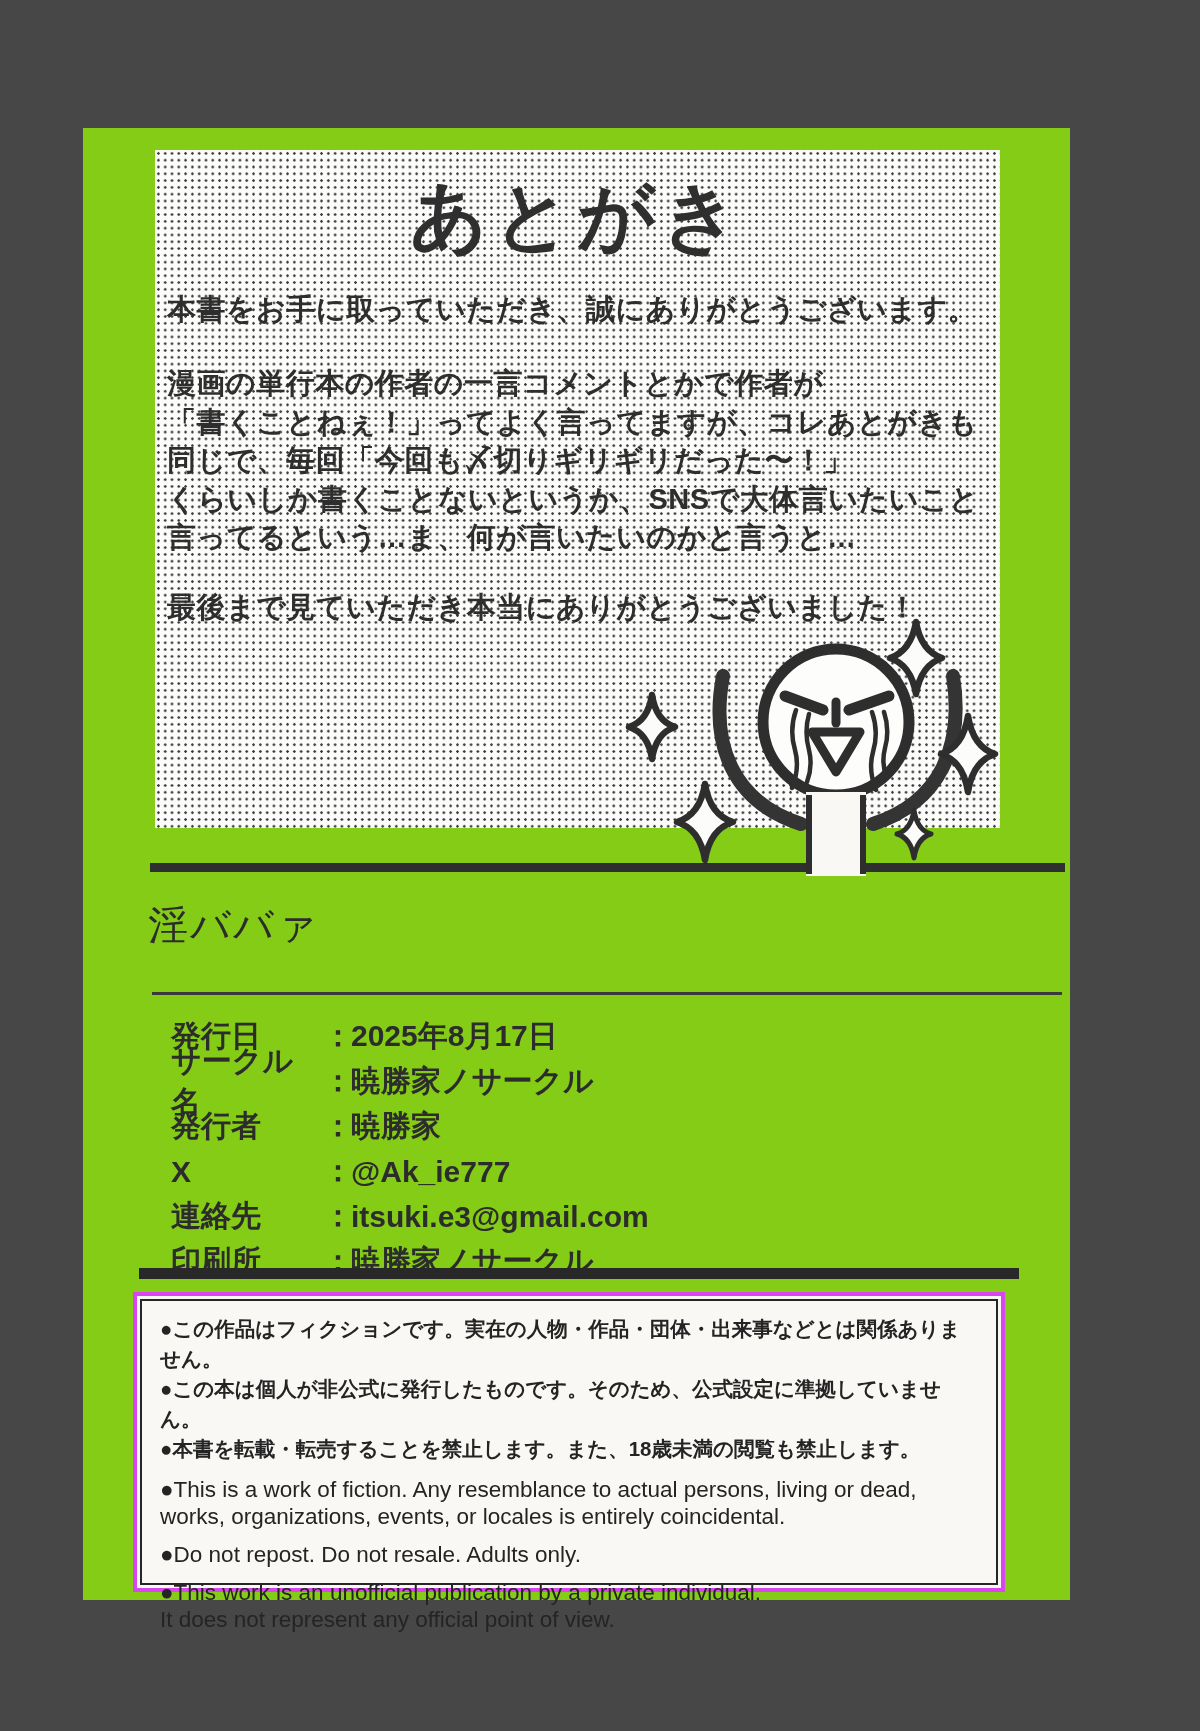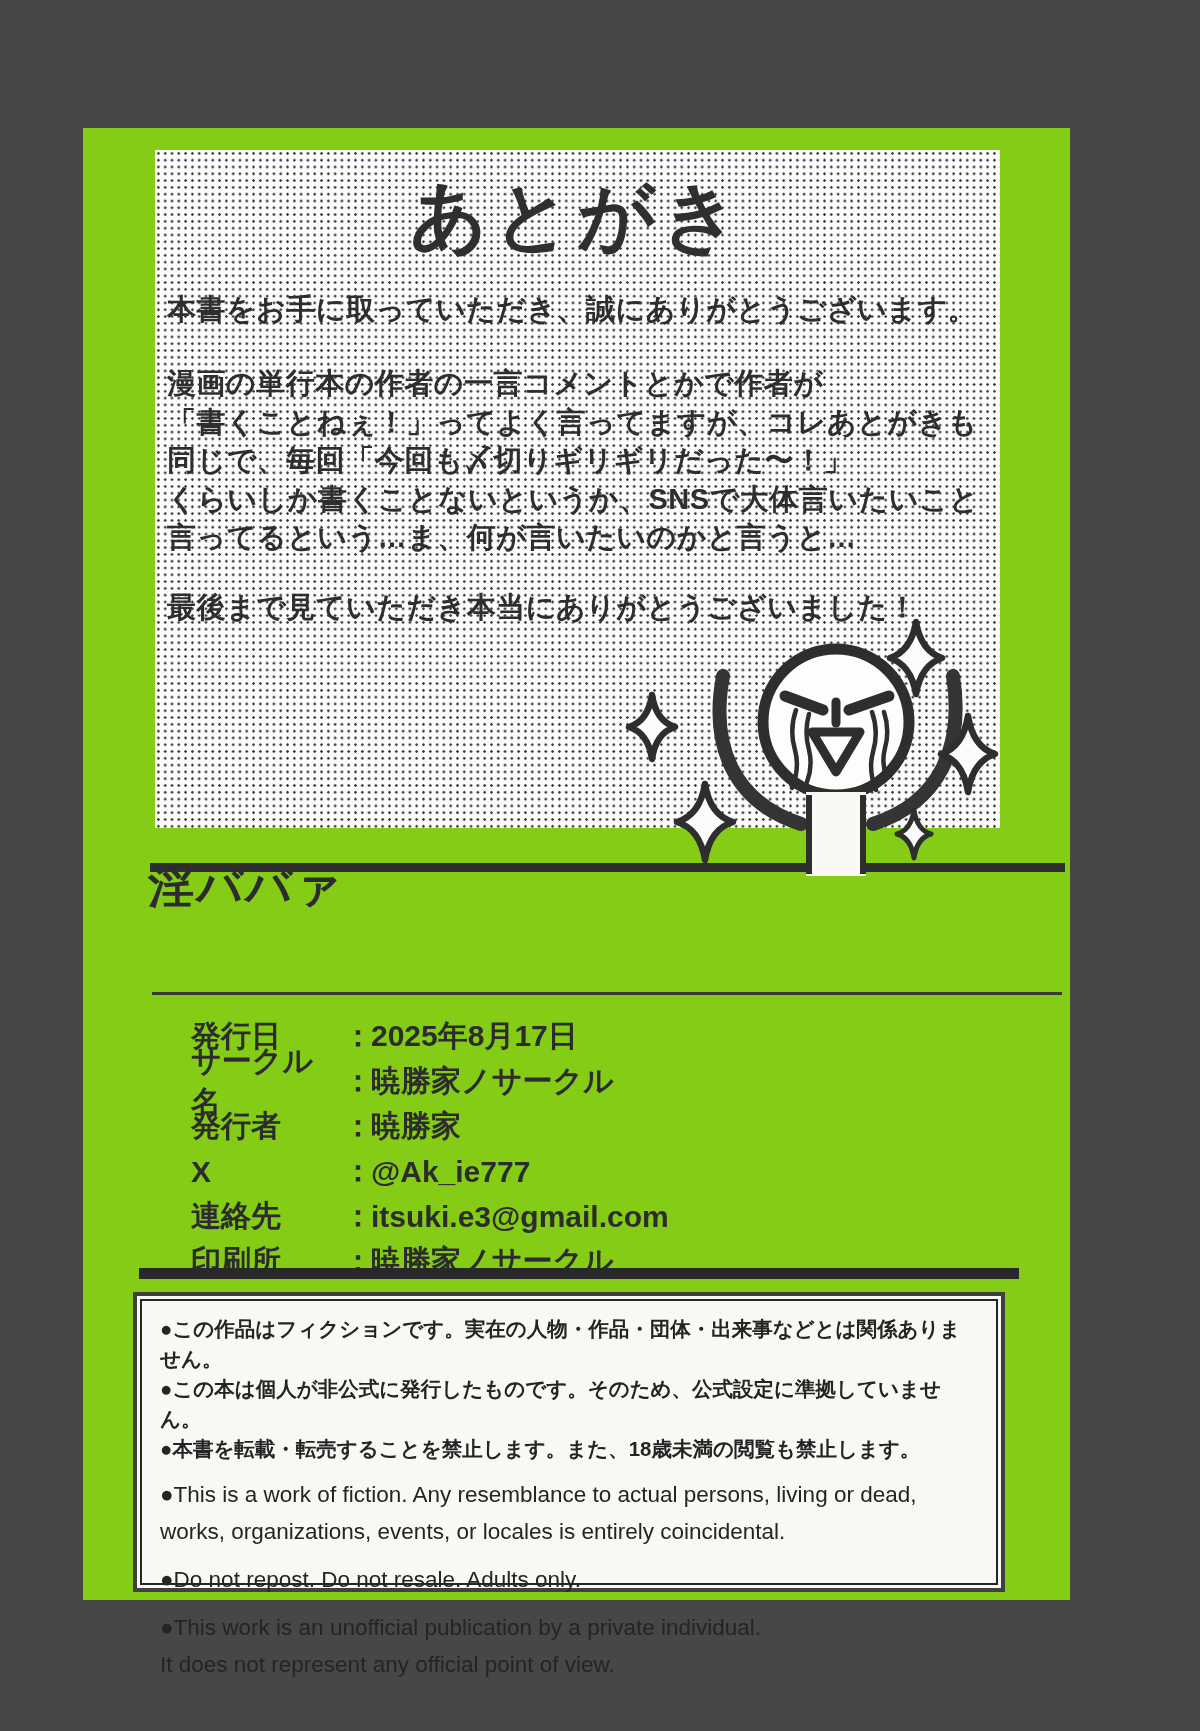--- a/index.html
+++ b/index.html
@@ -34,42 +34,42 @@
   .aw-text { position:absolute; left:12px; right:8px; font-weight:bold; color:#2e2e2e; }
   .aw-greeting { top:140px; font-size:29px; letter-spacing:0.5px; }
   .aw-body    { top:214px; font-size:29px; line-height:38.5px; letter-spacing:0.5px; }
   .aw-closing { top:438px; font-size:29px; letter-spacing:0.5px; }
 
   
   .figure-svg { position:absolute; left:507px; top:432px; width:420px; height:320px; z-index:3; }
 
   
   .rule-thick { position:absolute; left:67px; top:735px; width:915px; height:9px; background:#2f2f2f; }
-  .book-title { position:absolute; left:65px; top:728px; font-size:46px; font-weight:bold; letter-spacing:2px; color:#2c2c2c; }
+  .book-title { position:absolute; left:65px; top:770px; font-size:40px; font-weight:normal; letter-spacing:2px; color:#2c2c2c; }
   .rule-thin  { position:absolute; left:69px; top:864px; width:910px; height:3px; background:#3a3a3a; }
 
-  .colophon { position:absolute; left:88px; top:886px;margin-left:20px; }
+  .colophon { position:absolute; left:88px; top:886px; }
   .colophon-row { display:flex; align-items:center; height:45px; font-size:30px; font-weight:bold; color:#2c2c2c; }
   .colophon-label { width:152px; }
   .colophon-colon { width:28px; }
 
   .bar-divider { position:absolute; left:56px; top:1140px; width:880px; height:11px; background:#282828; }
 
   
   .disclaimer-outer {
     position:absolute; left:50px; top:1164px; width:872px; height:300px;
-    border:4px solid #404040; padding:3px; background:#f9f8f5;
+    border:4px solid #d946ef; padding:3px; background:#f9f8f5;
   }
   .disclaimer-inner {
     border:2px solid #262626; width:100%; height:100%;
     padding:13px 18px 8px 18px;
   }
   .disc-jp { font-size:20.5px; font-weight:bold; line-height:30px; color:#242424; }
   .disc-en { margin-top:12px; }
-  .disc-en p { font-size:22.5px; line-height:37px; margin-bottom:11px; color:#242424; white-space:pre-line; }
+  .disc-en p { font-size:22.5px; line-height:27px; margin-bottom:11px; color:#242424; white-space:pre-line; }
 </style>
 </head>
 <body>
 
 <div class="paper">
 
   <div class="afterword-panel">
     <div class="aw-title">あとがき</div>
     <div class="aw-text aw-greeting">本書をお手に取っていただき、誠にありがとうございます。</div>
     <div class="aw-text aw-body">

